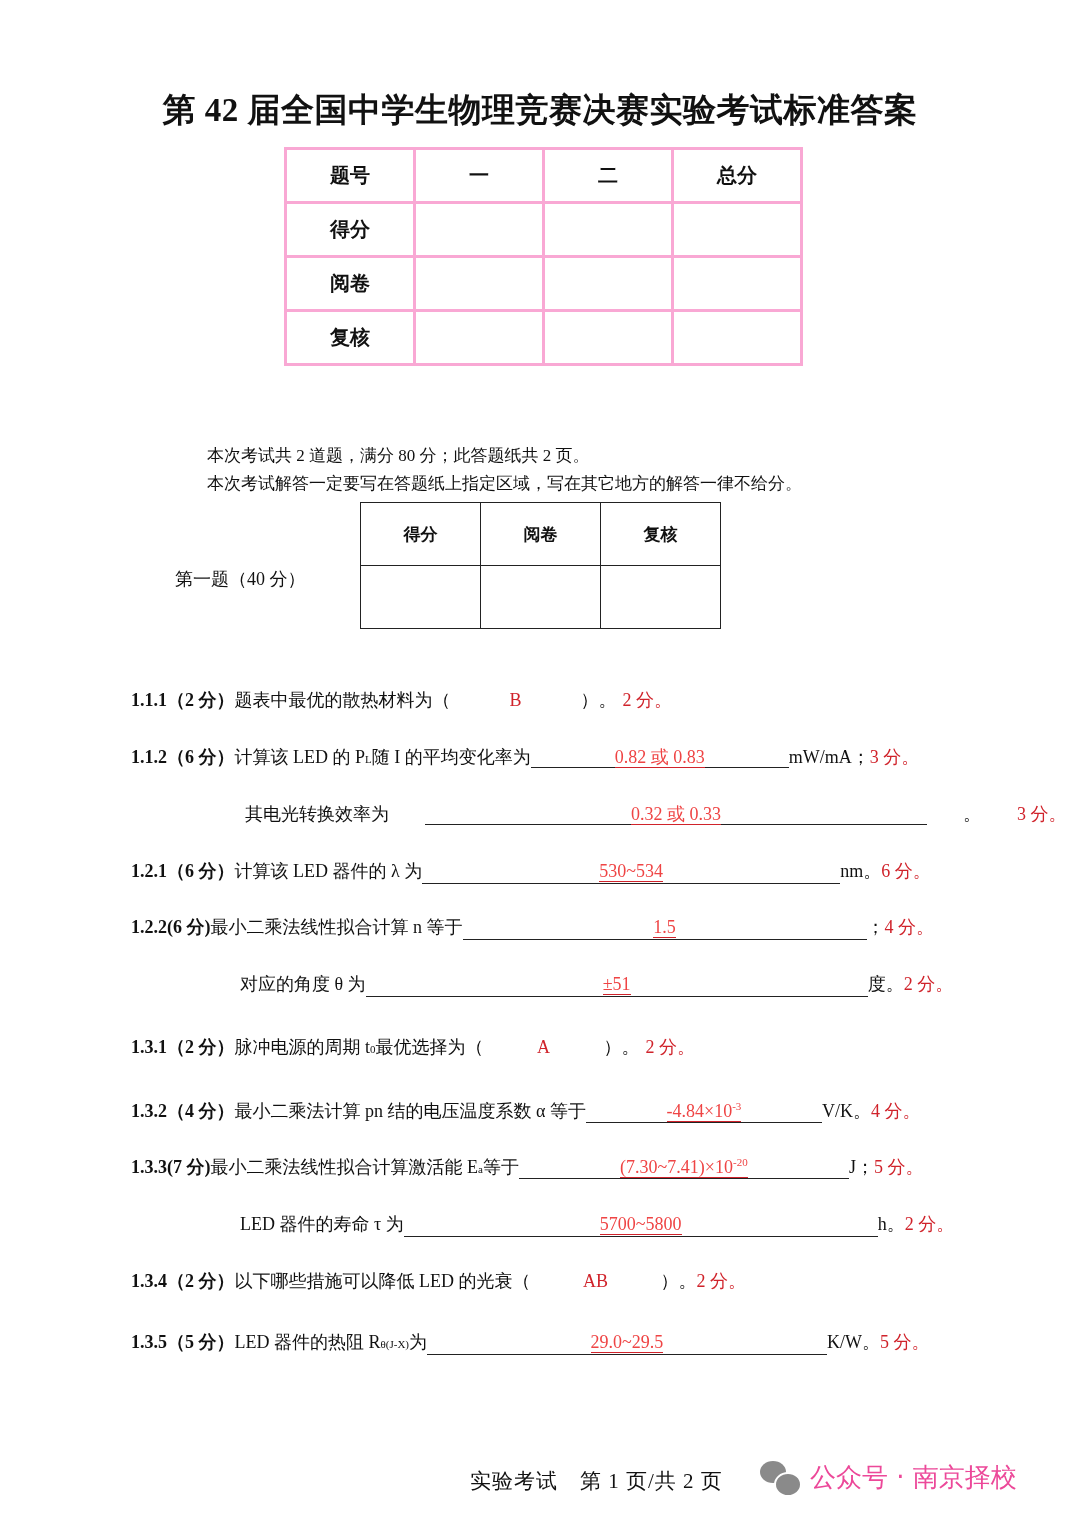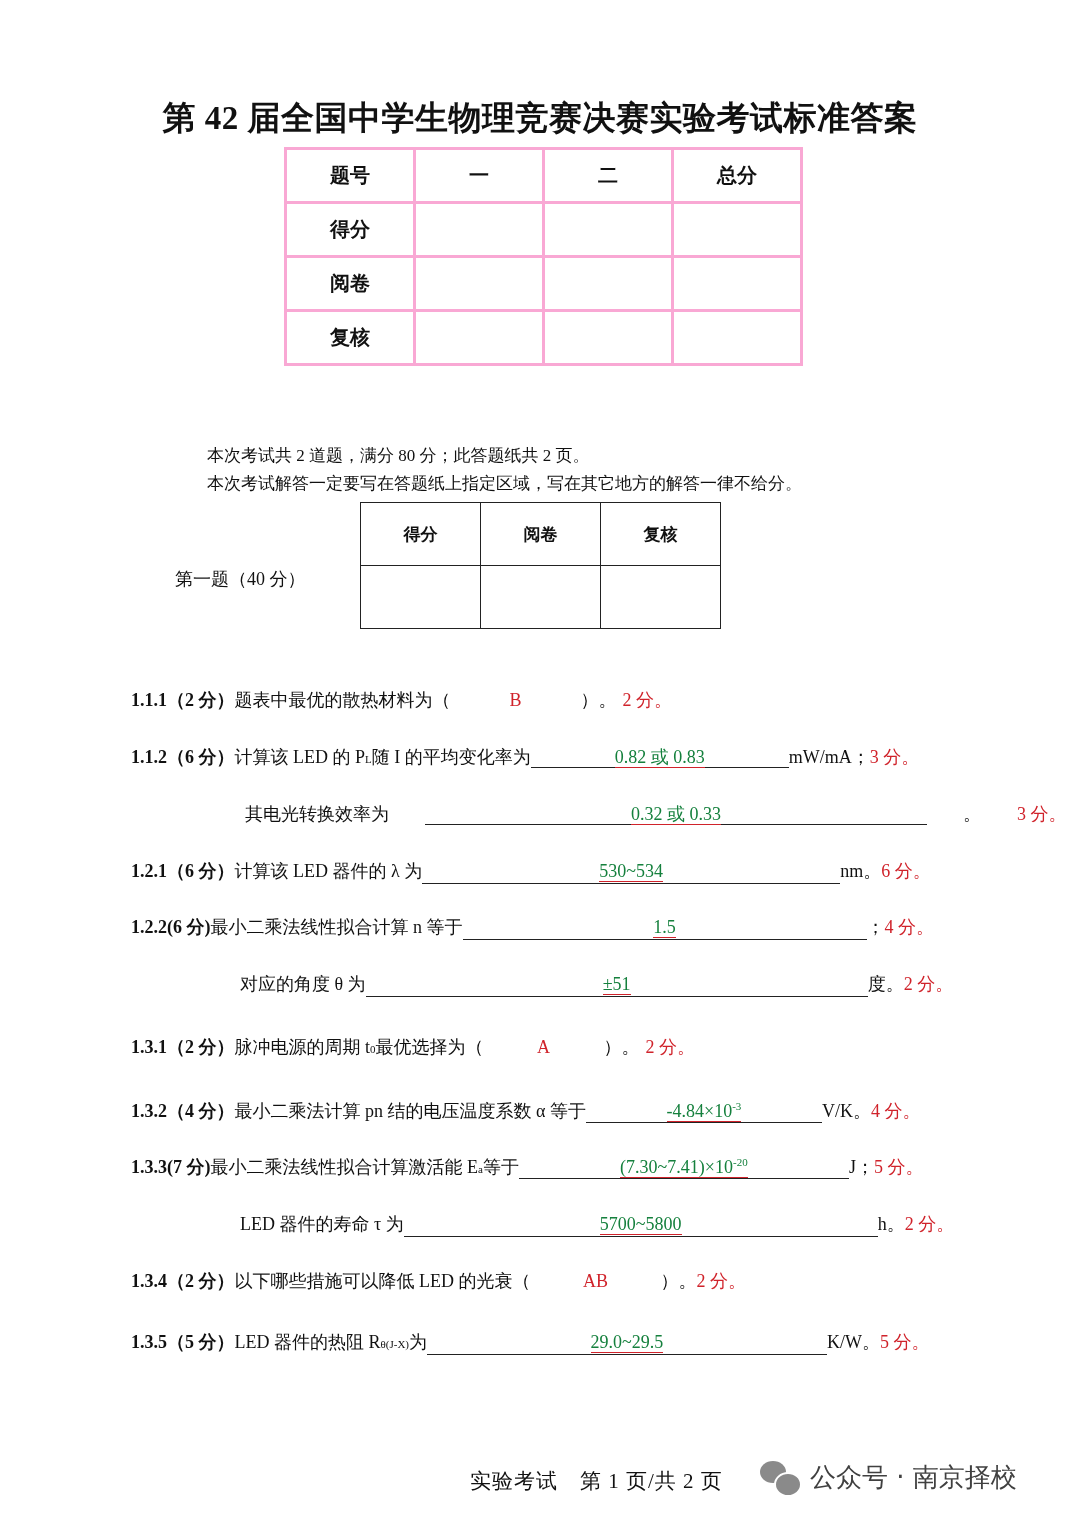--- a/index.html
+++ b/index.html
@@ -1,39 +1,39 @@
 <!DOCTYPE html>
 <html><head>
 <meta charset="utf-8">
 <style>
   html, body { margin: 0; padding: 0; background: #ffffff; }
   body { width: 1080px; height: 1528px; position: relative; overflow: hidden;
          font-family: "Liberation Serif", "DejaVu Serif", serif; color: #111; }
   .abs { position: absolute; }
-  .title { left: 0; width: 1080px; top: 96px; text-align: center; font-size: 33px; font-weight: bold; letter-spacing: 0.5px; }
+  .title { left: 0; width: 1080px; top: 88px; text-align: center; font-size: 33px; font-weight: bold; letter-spacing: 0.5px; }
   table { border-collapse: collapse; }
   .score-table { left: 284px; top: 147px; }
   .score-table td { border: 3px solid #f9a8d4; width: 126px; height: 51px; text-align: center; font-size: 20px; font-weight: bold; font-family: "DejaVu Sans", sans-serif; padding: 0; }
   .notes { left: 207px; top: 397px; font-size: 17px; line-height: 28px; margin-top: 45px; }
   .q1-table { left: 360px; top: 502px; }
   .q1-table td { border: 1.5px solid #222; width: 119px; text-align: center; font-size: 17px; font-weight: bold; padding: 0; }
   .q1-table tr.h td { height: 62px; }
   .q1-table tr.b td { height: 62px; }
   .section-title { left: 131px; top: 567px; font-size: 18px; font-weight: normal; margin-left: 44px; }
   .row { position: absolute; left: 131px; font-size: 18px; white-space: nowrap; display: flex; align-items: baseline; }
   .row.indent1 { left: 245px; gap: 36px; }
   .row.indent2 { left: 240px; }
   .qid { font-weight: bold; }
   .red { color: #d0232b; }
   .blank { display: inline-block; border-bottom: 1.5px solid #222; text-align: center; position: relative; height: 22px; }
-  .blank span { color: #15803d; border-bottom: 1px solid #d0232b; }
+  .blank span { color: #ef4444; border-bottom: 1px solid #d0232b; }
   .paren { display: inline-block; text-align: center; }
   sub, sup { font-size: 11px; }
   .footer { left: 470px; top: 1467px; font-size: 21px; letter-spacing: 1px; }
-  .watermark { left: 760px; top: 1460px; display: flex; align-items: center; color: #404040; font-size: 26px; font-family: "DejaVu Sans", sans-serif; }
+  .watermark { left: 760px; top: 1460px; display: flex; align-items: center; color: #ec4899; font-size: 26px; font-family: "DejaVu Sans", sans-serif; }
   .wm-icon { width: 40px; height: 34px; position: relative; margin-right: 10px; }
   .bubble1 { position: absolute; left: 0; top: 0; width: 26px; height: 22px; background: #8a8a8a; border-radius: 50%; }
   .bubble2 { position: absolute; left: 14px; top: 11px; width: 24px; height: 21px; background: #8a8a8a; border-radius: 50%; border: 2px solid #fff; }
 </style>
 </head>
 <body>
 
 <div class="abs title">第 42 届全国中学生物理竞赛决赛实验考试标准答案</div>
 
 <table class="abs score-table">

